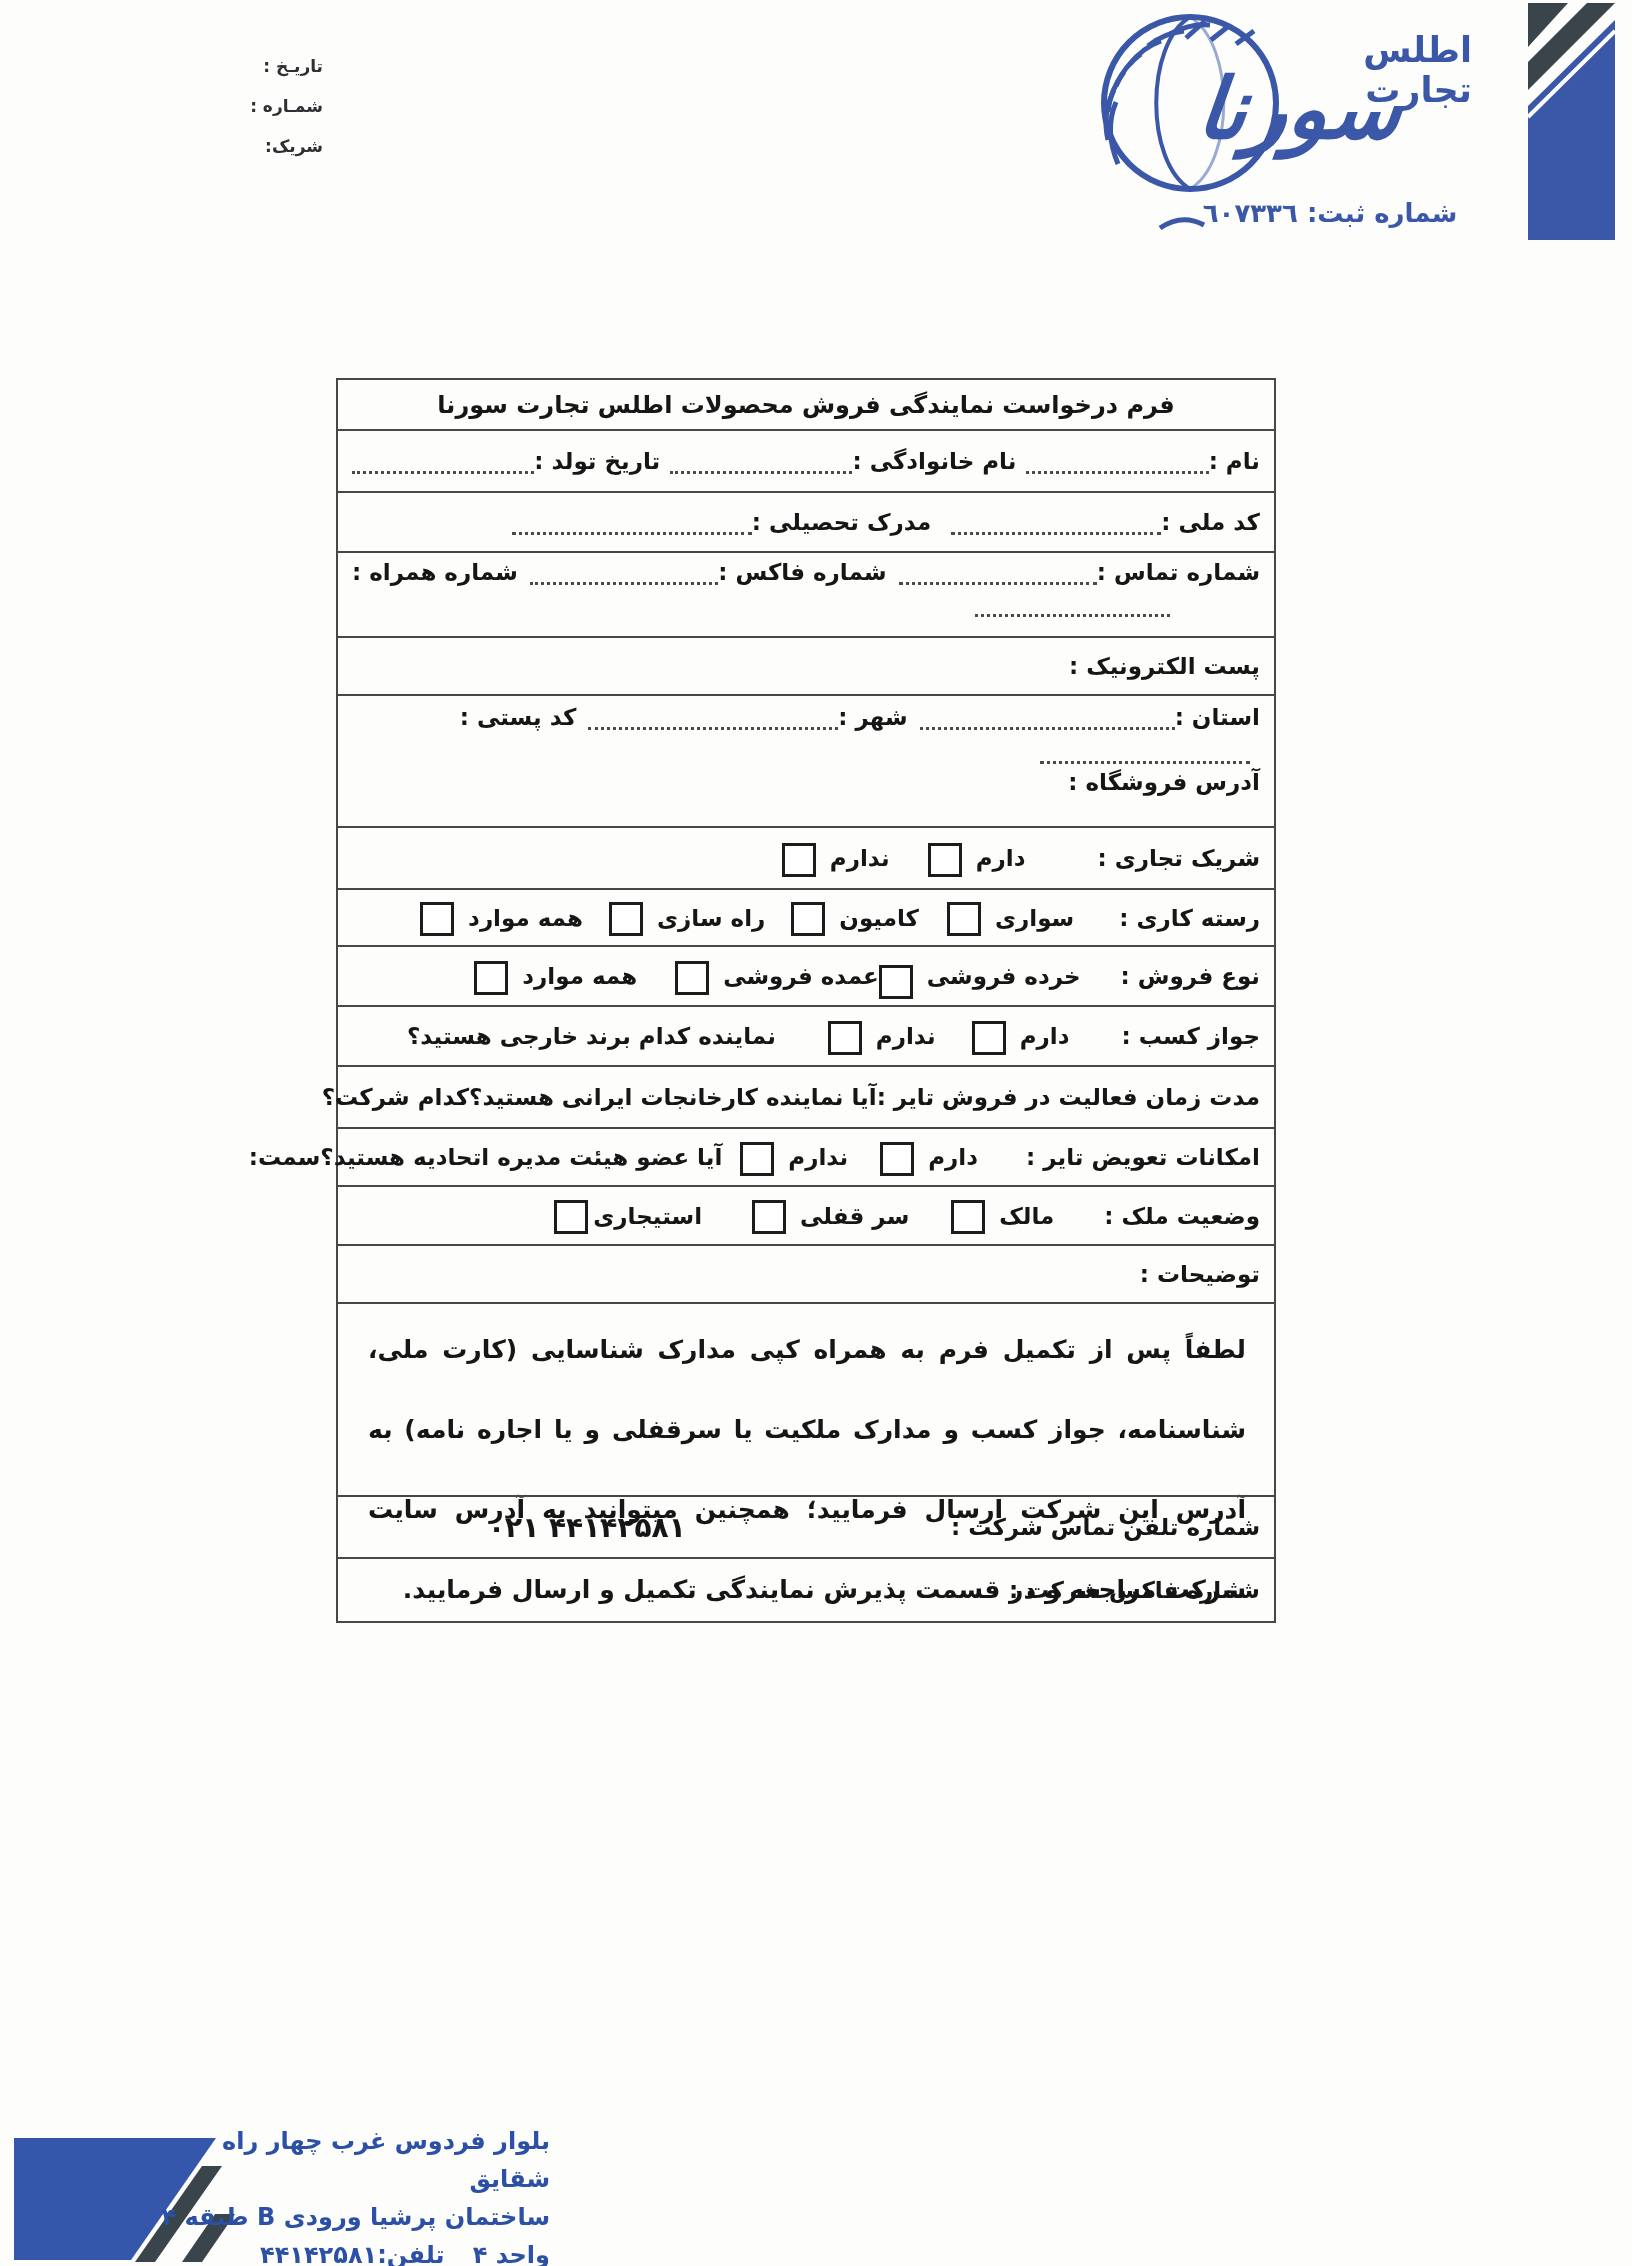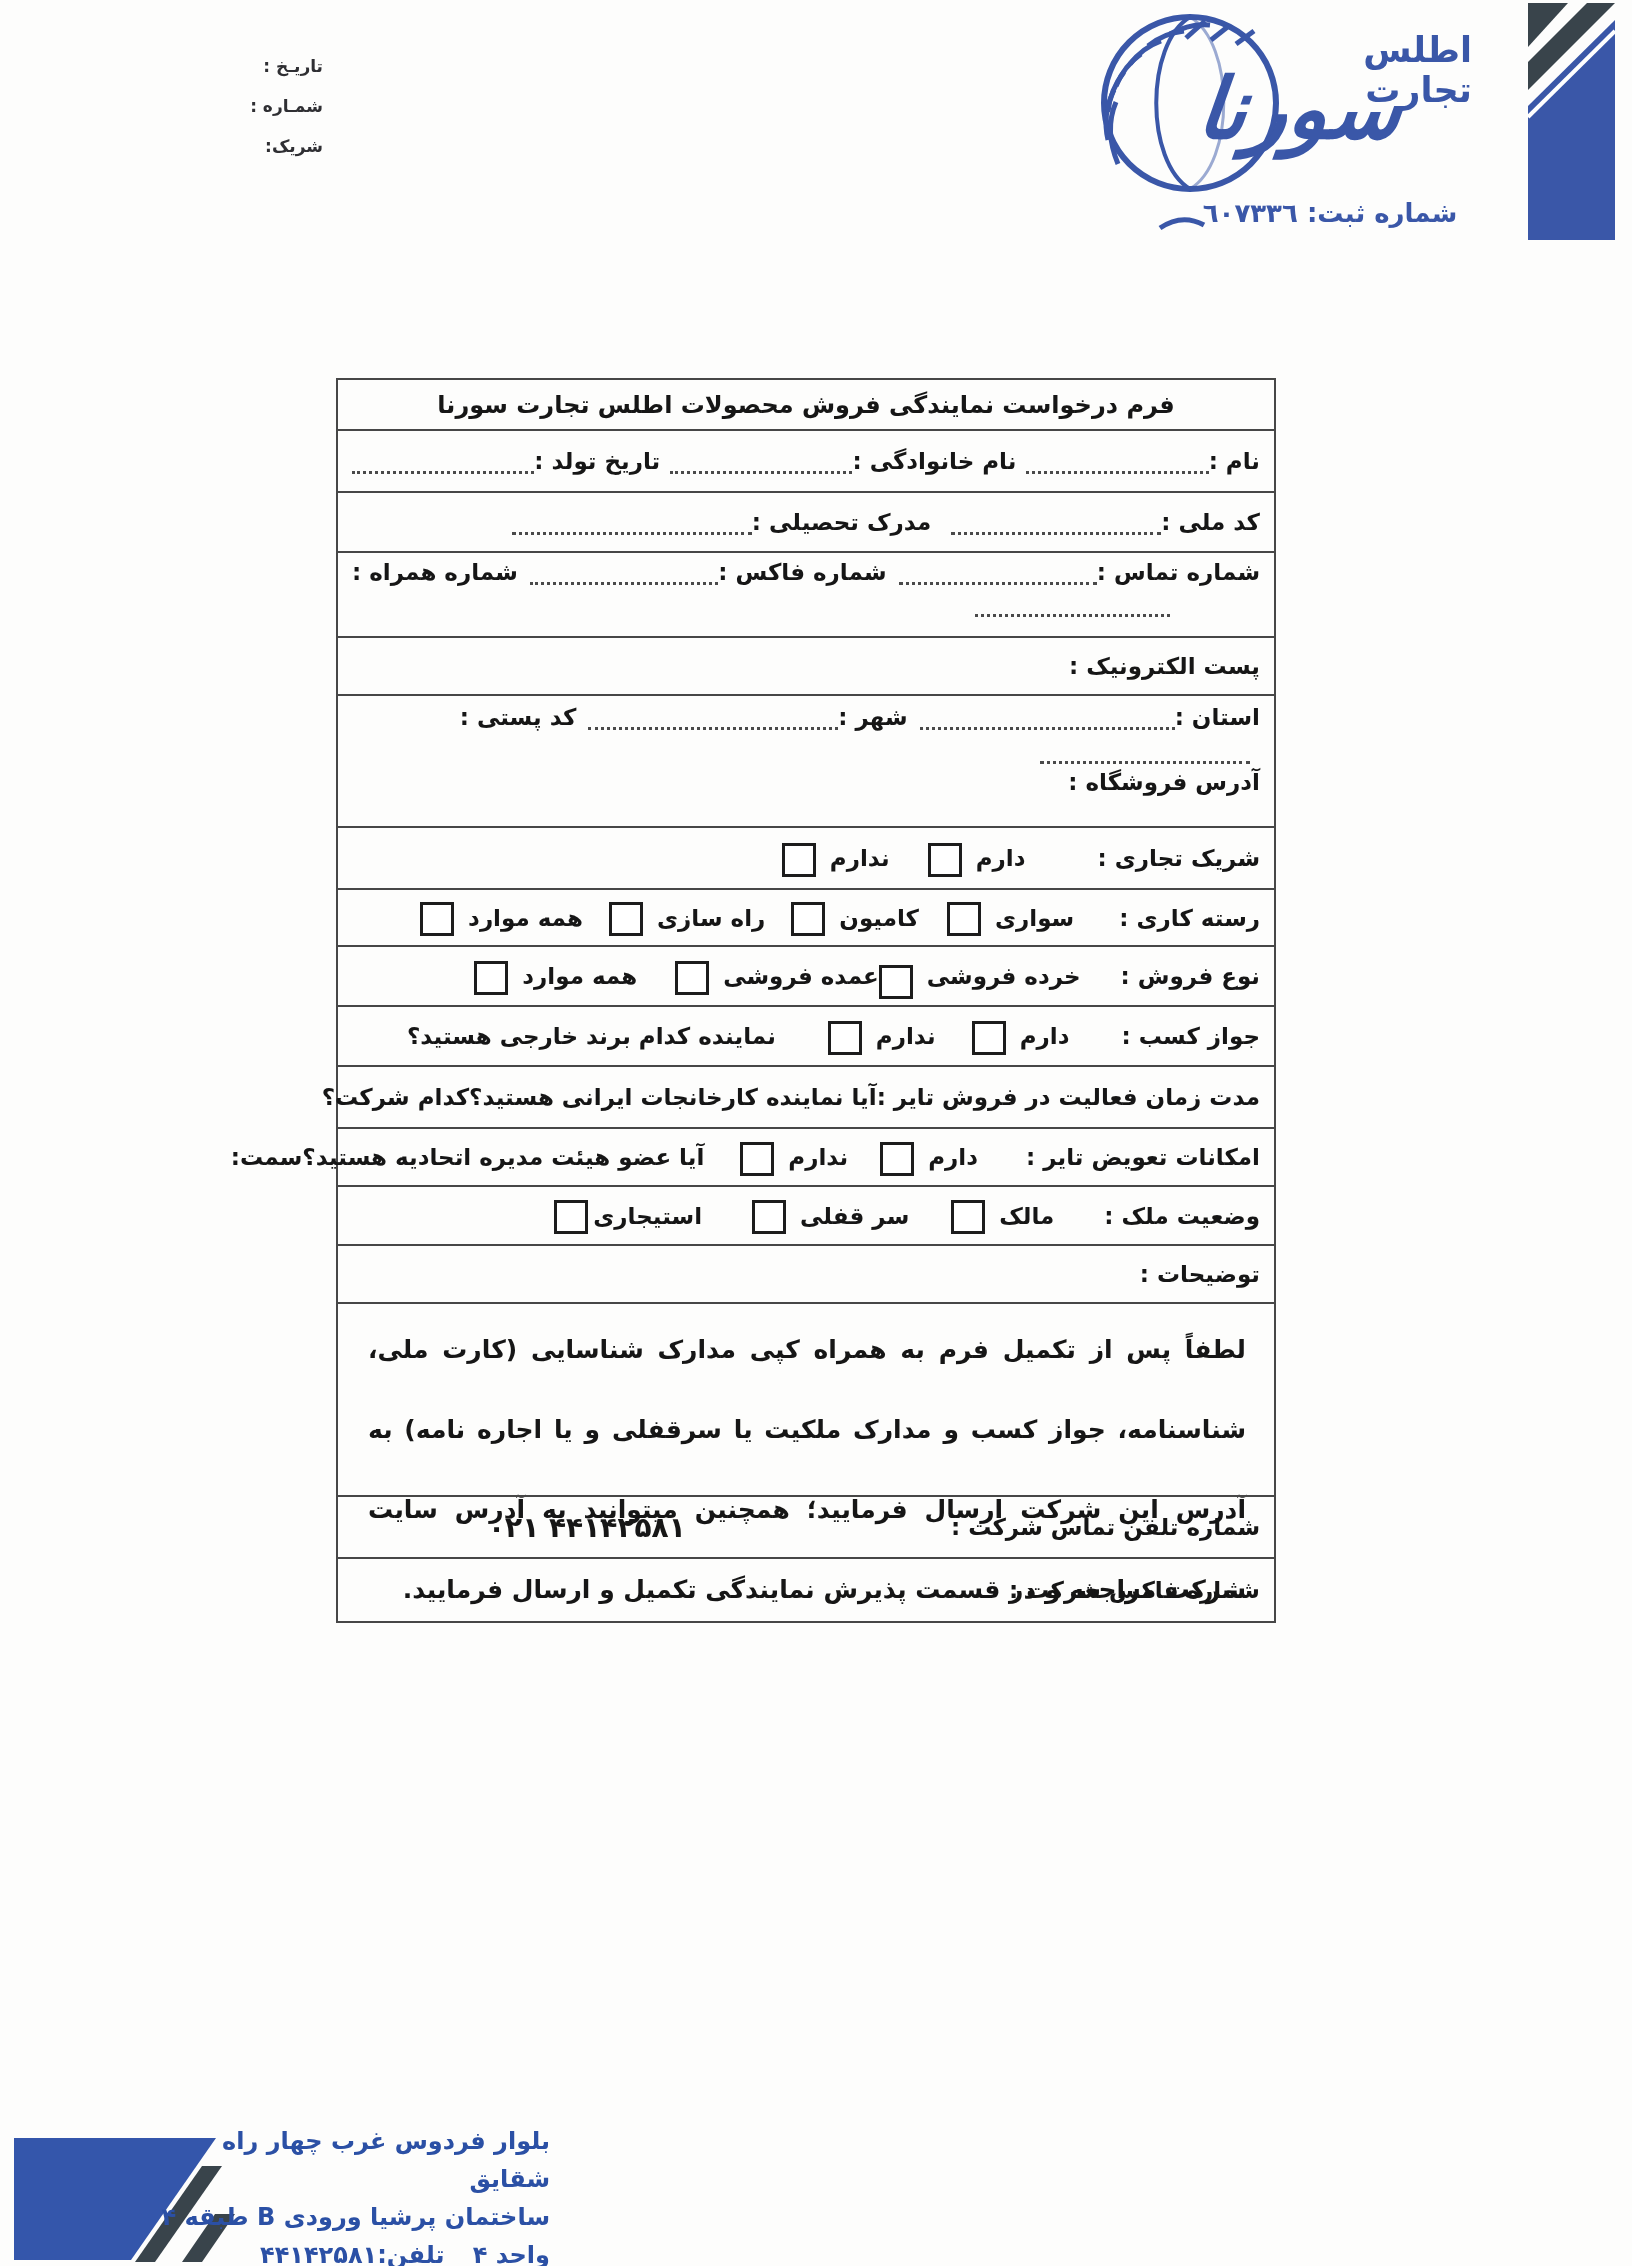--- a/index.html
+++ b/index.html
@@ -219,21 +219,21 @@
     <div class="row" style="height:58px">
       <span class="lbl">امکانات تعویض تایر :</span>
       <span class="opt" style="margin-right:48px">
         <span>دارم</span>
         <span class="box"></span>
       </span>
       <span class="opt" style="margin-right:32px">
         <span>ندارم</span>
         <span class="box"></span>
       </span>
-      <span class="lbl" style="margin-right:36px">آیا عضو هیئت مدیره اتحادیه هستید؟</span>
+      <span class="lbl" style="margin-right:18px">آیا عضو هیئت مدیره اتحادیه هستید؟</span>
       <span class="grow"></span>
       <span class="lbl">سمت:</span>
     </div>
 
     <div class="row" style="height:59px">
       <span class="lbl">وضعیت ملک :</span>
       <span class="opt" style="margin-right:50px">
         <span>مالک</span>
         <span class="box"></span>
       </span>

